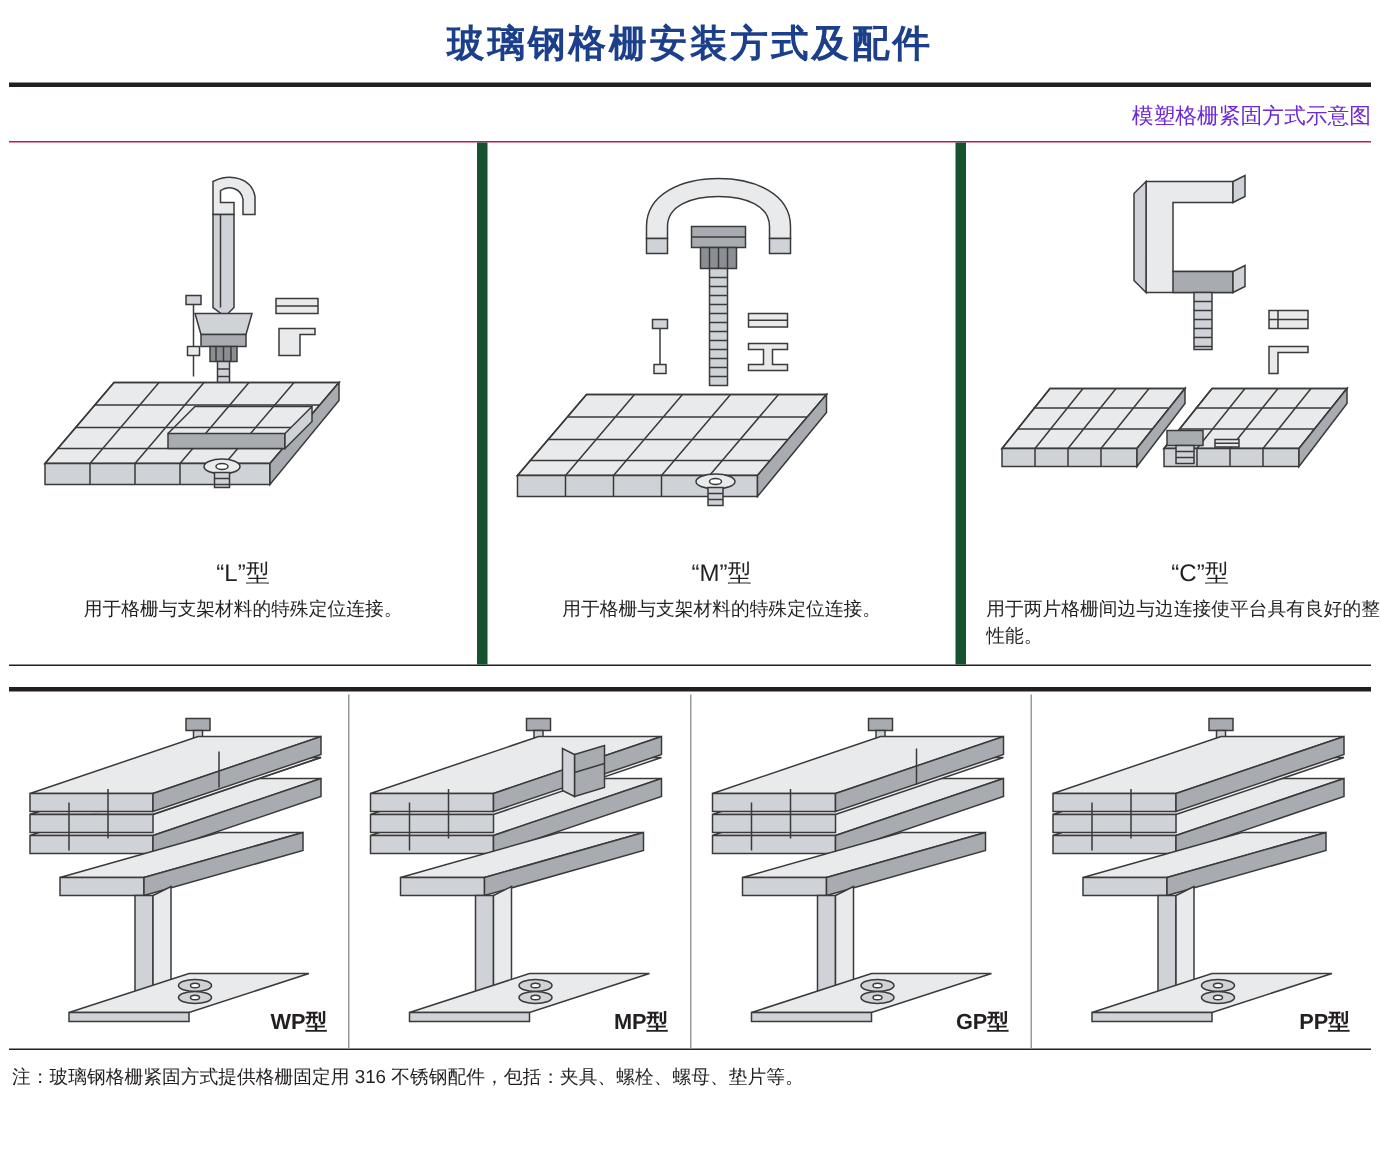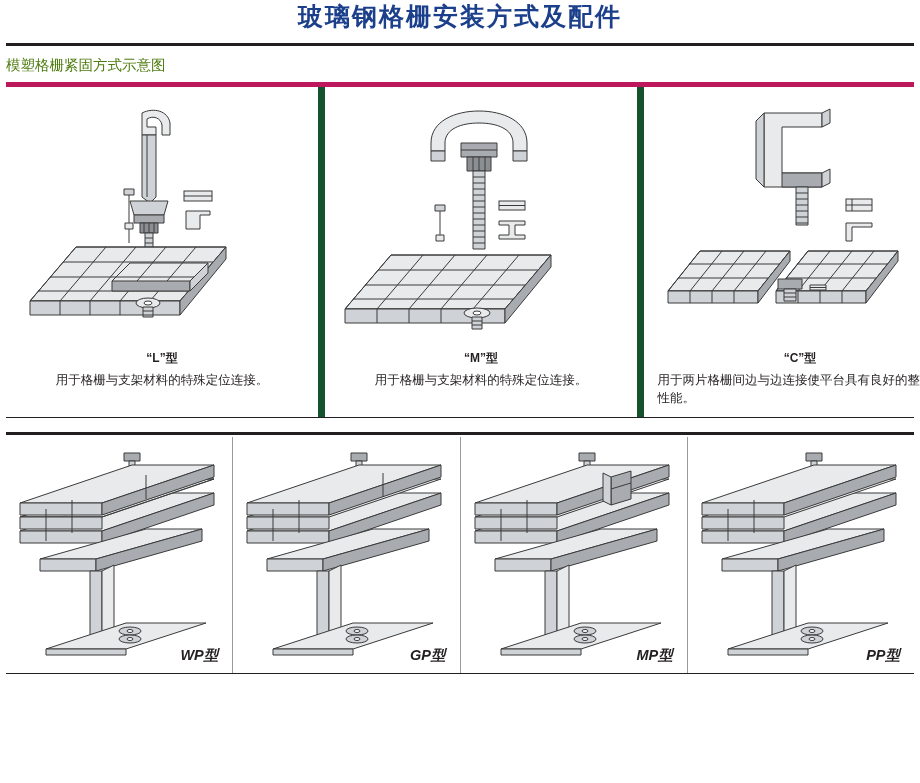--- a/index.html
+++ b/index.html
@@ -21,41 +21,42 @@
     box-sizing: border-box;
   }
 
   
   .main-title {
     text-align: center;
     font-size: 25px;
     font-weight: bold;
     color: #1b3f8b;
     letter-spacing: 2px;
+    padding-top: 12px;
     padding-bottom: 10px;
   }
 
   .rule-thick {
     height: 3px;
     background: #231f20;
     margin: 0 6px;
   }
   .rule-thin {
     height: 1px;
     background: #231f20;
     margin: 0 6px;
   }
 
   
   .section-header {
-    text-align: left;
+    text-align: right;
     font-size: 14.5px;
-    color: #4d7c0f;
+    color: #6d28d9;
     padding: 8px 0 7px 0;
-    border-bottom: 5px solid #be185d;
+    border-bottom: 1px solid #be185d;
     margin: 0 6px;
   }
 
   
   .panel-row {
     display: flex;
     margin: 0 6px;
     border-bottom: 1px solid #231f20;
   }
   .panel {
@@ -68,39 +69,37 @@
   }
   .panel + .panel {
     border-left: 7px solid #14532d;
   }
   .panel .art {
     width: 100%;
     height: 255px;
     position: relative;
   }
   .panel .cap-title {
-    font-size: 12px;
-    margin-top: 2px;
+    font-size: 16px;
+    margin-top: 16px;
     margin-bottom: 4px;
     text-align: center;
-    font-weight: bold;
   }
   .panel .cap-desc {
     font-size: 12.5px;
     line-height: 1.45;
     max-width: 285px;
   }
 
   
   .spacer-band { height: 14px; }
 
   .panel-row2 {
     display: flex;
     margin: 0 6px;
-    font-style: italic;
   }
   .panel2 {
     flex: 1 1 0;
     box-sizing: border-box;
     position: relative;
     height: 236px;
   }
   .panel2 + .panel2 {
     border-left: 1px solid #9a9a9a;
   }
@@ -384,20 +383,71 @@
     </div>
 
     <div class="panel2">
       <div class="art2">
         <svg viewBox="0 0 226 236" width="226" height="236">
           <g transform="translate(118,16)">
             <path class="fl-dk" d="M0,0 L16,0 L16,8 L0,8 Z"></path>
             <path class="fl-md" d="M5,8 L11,8 L11,36 L5,36 Z"></path>
             <path class="ln" d="M5,14 L11,14 M5,20 L11,20 M5,26 L11,26 M5,32 L11,32"></path>
           </g>
+          <ellipse class="fl-md" cx="126" cy="70" rx="26" ry="9"></ellipse>
+          <ellipse class="fl-w" cx="126" cy="70" rx="7" ry="3"></ellipse>
+          <g class="ln">
+            <path class="fl-lt" d="M14,94 L126,56 L208,56 L96,94 Z"></path>
+            <path class="fl-md" d="M14,94 L96,94 L96,106 L14,106 Z"></path>
+            <path class="fl-dk" d="M96,94 L208,56 L208,68 L96,106 Z"></path>
+            <path class="fl-lt" d="M14,80 L126,42 L208,42 L96,80 Z"></path>
+            <path class="fl-md" d="M14,80 L96,80 L96,92 L14,92 Z"></path>
+            <path class="fl-lt" d="M14,66 L126,28 L208,28 L96,66 Z"></path>
+            <path class="fl-md" d="M14,66 L96,66 L96,78 L14,78 Z"></path>
+            <path class="fl-dk" d="M96,66 L208,28 L208,40 L96,78 Z"></path>
+            <path d="M40,72 L40,104 M66,63 L66,96"></path>
+          </g>
+
+          <g transform="translate(150,40)" class="ln">
+            <path class="fl-dk" d="M0,0 L20,-6 L20,22 L0,28 Z"></path>
+            <path class="fl-md" d="M0,0 L0,28 L-8,24 L-8,-4 Z"></path>
+            <path d="M0,12 L20,6"></path>
+          </g>
+          <g class="ln">
+            <path class="fl-lt" d="M34,122 L140,92 L196,92 L90,122 Z"></path>
+            <path class="fl-md" d="M34,122 L90,122 L90,134 L34,134 Z"></path>
+            <path class="fl-dk" d="M90,122 L196,92 L196,104 L90,134 Z"></path>
+          </g>
+          <g class="ln">
+            <path class="fl-md" d="M84,134 L96,134 L96,208 L84,208 Z"></path>
+            <path class="fl-lt" d="M96,134 L108,128 L108,202 L96,208 Z"></path>
+          </g>
+          <g class="ln">
+            <path class="fl-lt" d="M40,212 L120,186 L200,186 L120,212 Z"></path>
+            <path class="fl-md" d="M40,212 L120,212 L120,218 L40,218 Z"></path>
+          </g>
+          <g transform="translate(124,194)">
+            <ellipse class="fl-md" cx="0" cy="0" rx="11" ry="4"></ellipse>
+            <ellipse class="fl-w" cx="0" cy="0" rx="3" ry="1.5"></ellipse>
+            <ellipse class="fl-md" cx="0" cy="8" rx="11" ry="4"></ellipse>
+            <ellipse class="fl-w" cx="0" cy="8" rx="3" ry="1.5"></ellipse>
+          </g>
+        </svg>
+      </div>
+      <div class="lbl">MP型</div>
+    </div>
+
+    <div class="panel2">
+      <div class="art2">
+        <svg viewBox="0 0 226 236" width="226" height="236">
+          <g transform="translate(118,16)">
+            <path class="fl-dk" d="M0,0 L16,0 L16,8 L0,8 Z"></path>
+            <path class="fl-md" d="M5,8 L11,8 L11,36 L5,36 Z"></path>
+            <path class="ln" d="M5,14 L11,14 M5,20 L11,20 M5,26 L11,26 M5,32 L11,32"></path>
+          </g>
           <ellipse class="fl-md" cx="126" cy="74" rx="22" ry="8"></ellipse>
           <ellipse class="fl-w" cx="126" cy="74" rx="6" ry="2.5"></ellipse>
           <g class="ln">
             <path class="fl-lt" d="M14,94 L126,56 L208,56 L96,94 Z"></path>
             <path class="fl-md" d="M14,94 L96,94 L96,106 L14,106 Z"></path>
             <path class="fl-dk" d="M96,94 L208,56 L208,68 L96,106 Z"></path>
             <path class="fl-lt" d="M14,80 L126,42 L208,42 L96,80 Z"></path>
             <path class="fl-md" d="M14,80 L96,80 L96,92 L14,92 Z"></path>
             <path class="fl-lt" d="M14,66 L126,28 L208,28 L96,66 Z"></path>
             <path class="fl-md" d="M14,66 L96,66 L96,78 L14,78 Z"></path>
@@ -429,39 +479,33 @@
     </div>
 
     <div class="panel2">
       <div class="art2">
         <svg viewBox="0 0 226 236" width="226" height="236">
           <g transform="translate(118,16)">
             <path class="fl-dk" d="M0,0 L16,0 L16,8 L0,8 Z"></path>
             <path class="fl-md" d="M5,8 L11,8 L11,36 L5,36 Z"></path>
             <path class="ln" d="M5,14 L11,14 M5,20 L11,20 M5,26 L11,26 M5,32 L11,32"></path>
           </g>
-          <ellipse class="fl-md" cx="126" cy="70" rx="26" ry="9"></ellipse>
-          <ellipse class="fl-w" cx="126" cy="70" rx="7" ry="3"></ellipse>
+          <ellipse class="fl-md" cx="126" cy="74" rx="20" ry="7"></ellipse>
+          <ellipse class="fl-w" cx="126" cy="74" rx="5" ry="2.5"></ellipse>
           <g class="ln">
             <path class="fl-lt" d="M14,94 L126,56 L208,56 L96,94 Z"></path>
             <path class="fl-md" d="M14,94 L96,94 L96,106 L14,106 Z"></path>
             <path class="fl-dk" d="M96,94 L208,56 L208,68 L96,106 Z"></path>
             <path class="fl-lt" d="M14,80 L126,42 L208,42 L96,80 Z"></path>
             <path class="fl-md" d="M14,80 L96,80 L96,92 L14,92 Z"></path>
             <path class="fl-lt" d="M14,66 L126,28 L208,28 L96,66 Z"></path>
             <path class="fl-md" d="M14,66 L96,66 L96,78 L14,78 Z"></path>
             <path class="fl-dk" d="M96,66 L208,28 L208,40 L96,78 Z"></path>
             <path d="M40,72 L40,104 M66,63 L66,96"></path>
           </g>
-
-          <g transform="translate(150,40)" class="ln">
-            <path class="fl-dk" d="M0,0 L20,-6 L20,22 L0,28 Z"></path>
-            <path class="fl-md" d="M0,0 L0,28 L-8,24 L-8,-4 Z"></path>
-            <path d="M0,12 L20,6"></path>
-          </g>
           <g class="ln">
             <path class="fl-lt" d="M34,122 L140,92 L196,92 L90,122 Z"></path>
             <path class="fl-md" d="M34,122 L90,122 L90,134 L34,134 Z"></path>
             <path class="fl-dk" d="M90,122 L196,92 L196,104 L90,134 Z"></path>
           </g>
           <g class="ln">
             <path class="fl-md" d="M84,134 L96,134 L96,208 L84,208 Z"></path>
             <path class="fl-lt" d="M96,134 L108,128 L108,202 L96,208 Z"></path>
           </g>
           <g class="ln">
@@ -469,65 +513,21 @@
             <path class="fl-md" d="M40,212 L120,212 L120,218 L40,218 Z"></path>
           </g>
           <g transform="translate(124,194)">
             <ellipse class="fl-md" cx="0" cy="0" rx="11" ry="4"></ellipse>
             <ellipse class="fl-w" cx="0" cy="0" rx="3" ry="1.5"></ellipse>
             <ellipse class="fl-md" cx="0" cy="8" rx="11" ry="4"></ellipse>
             <ellipse class="fl-w" cx="0" cy="8" rx="3" ry="1.5"></ellipse>
           </g>
         </svg>
       </div>
-      <div class="lbl">MP型</div>
-    </div>
-
-    <div class="panel2">
-      <div class="art2">
-        <svg viewBox="0 0 226 236" width="226" height="236">
-          <g transform="translate(118,16)">
-            <path class="fl-dk" d="M0,0 L16,0 L16,8 L0,8 Z"></path>
-            <path class="fl-md" d="M5,8 L11,8 L11,36 L5,36 Z"></path>
-            <path class="ln" d="M5,14 L11,14 M5,20 L11,20 M5,26 L11,26 M5,32 L11,32"></path>
-          </g>
-          <ellipse class="fl-md" cx="126" cy="74" rx="20" ry="7"></ellipse>
-          <ellipse class="fl-w" cx="126" cy="74" rx="5" ry="2.5"></ellipse>
-          <g class="ln">
-            <path class="fl-lt" d="M14,94 L126,56 L208,56 L96,94 Z"></path>
-            <path class="fl-md" d="M14,94 L96,94 L96,106 L14,106 Z"></path>
-            <path class="fl-dk" d="M96,94 L208,56 L208,68 L96,106 Z"></path>
-            <path class="fl-lt" d="M14,80 L126,42 L208,42 L96,80 Z"></path>
-            <path class="fl-md" d="M14,80 L96,80 L96,92 L14,92 Z"></path>
-            <path class="fl-lt" d="M14,66 L126,28 L208,28 L96,66 Z"></path>
-            <path class="fl-md" d="M14,66 L96,66 L96,78 L14,78 Z"></path>
-            <path class="fl-dk" d="M96,66 L208,28 L208,40 L96,78 Z"></path>
-            <path d="M40,72 L40,104 M66,63 L66,96"></path>
-          </g>
-          <g class="ln">
-            <path class="fl-lt" d="M34,122 L140,92 L196,92 L90,122 Z"></path>
-            <path class="fl-md" d="M34,122 L90,122 L90,134 L34,134 Z"></path>
-            <path class="fl-dk" d="M90,122 L196,92 L196,104 L90,134 Z"></path>
-          </g>
-          <g class="ln">
-            <path class="fl-md" d="M84,134 L96,134 L96,208 L84,208 Z"></path>
-            <path class="fl-lt" d="M96,134 L108,128 L108,202 L96,208 Z"></path>
-          </g>
-          <g class="ln">
-            <path class="fl-lt" d="M40,212 L120,186 L200,186 L120,212 Z"></path>
-            <path class="fl-md" d="M40,212 L120,212 L120,218 L40,218 Z"></path>
-          </g>
-          <g transform="translate(124,194)">
-            <ellipse class="fl-md" cx="0" cy="0" rx="11" ry="4"></ellipse>
-            <ellipse class="fl-w" cx="0" cy="0" rx="3" ry="1.5"></ellipse>
-            <ellipse class="fl-md" cx="0" cy="8" rx="11" ry="4"></ellipse>
-            <ellipse class="fl-w" cx="0" cy="8" rx="3" ry="1.5"></ellipse>
-          </g>
-        </svg>
-      </div>
       <div class="lbl">PP型</div>
     </div>
 
   </div>
 
   <div class="rule-thin"></div>
+  <div class="note">注：玻璃钢格栅紧固方式提供格栅固定用 316 不锈钢配件，包括：夹具、螺栓、螺母、垫片等。</div>
 
 </div>
 
 </body></html>

